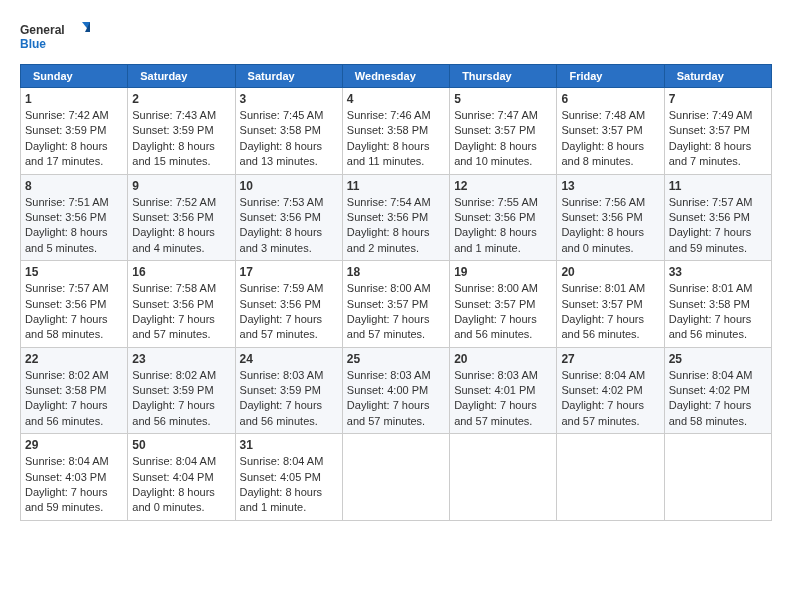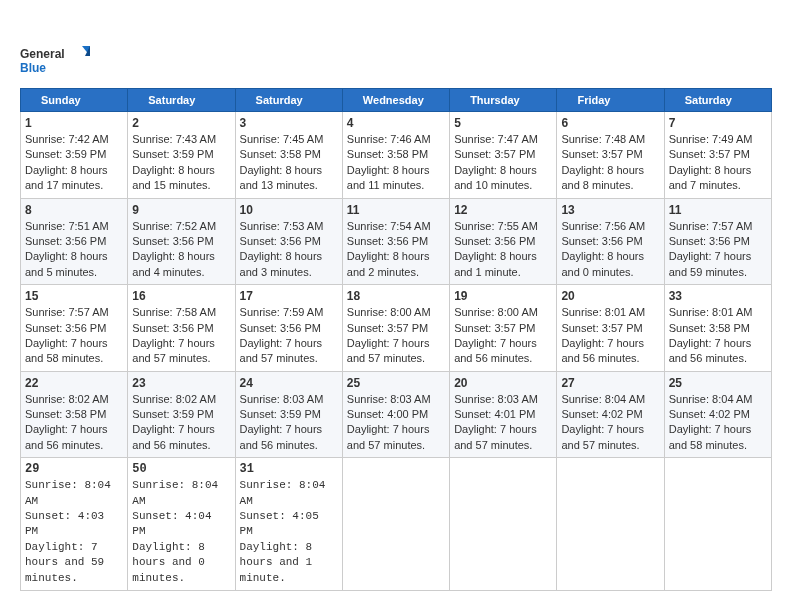--- a/index.html
+++ b/index.html
@@ -18,21 +18,20 @@
     .header {
       display: flex;
       justify-content: space-between;
       align-items: flex-start;
       margin-bottom: 8px;
     }
     .logo {
       display: flex;
       align-items: center;
       gap: 4px;
-      margin-top: 24px;
     }
     .title-block {
       text-align: right;
     }
     .main-title {
       font-size: 30px;
       font-weight: bold;
       color: #333;
       line-height: 1.1;
     }
@@ -42,21 +41,21 @@
       font-weight: normal;
     }
     .calendar {
       width: 100%;
       border-collapse: collapse;
       font-size: 9.5px;
     }
     .calendar thead th {
       background-color: #2970c4;
       color: #fff;
-      padding: 5px 20px;
+      padding: 5px 12px;
       text-align: left;
       font-size: 11px;
       font-weight: bold;
       border: 1px solid #1a5aa0;
     }
     .calendar tbody td {
       vertical-align: top;
       padding: 4px 4px;
       border: 1px solid #ccc;
       width: calc(100% / 7);
@@ -76,21 +75,20 @@
     .day-info {
       font-size: 11px;
       color: #333;
       line-height: 1.4;
     }
     .empty-cell {
       background: #fff !important;
     }
     .calendar tbody tr:last-child td {
       height: 78px;
-      font-family: Liberation Mono, monospace;
     }
   </style>
 </head>
 <body>
 
 <div class="page">
   <div class="header">
     <div class="logo">
   <svg width="70" height="38" viewBox="0 0 70 38">
     <text x="0" y="16" font-size="12" font-weight="bold" font-family="Arial" fill="#333">General</text>

